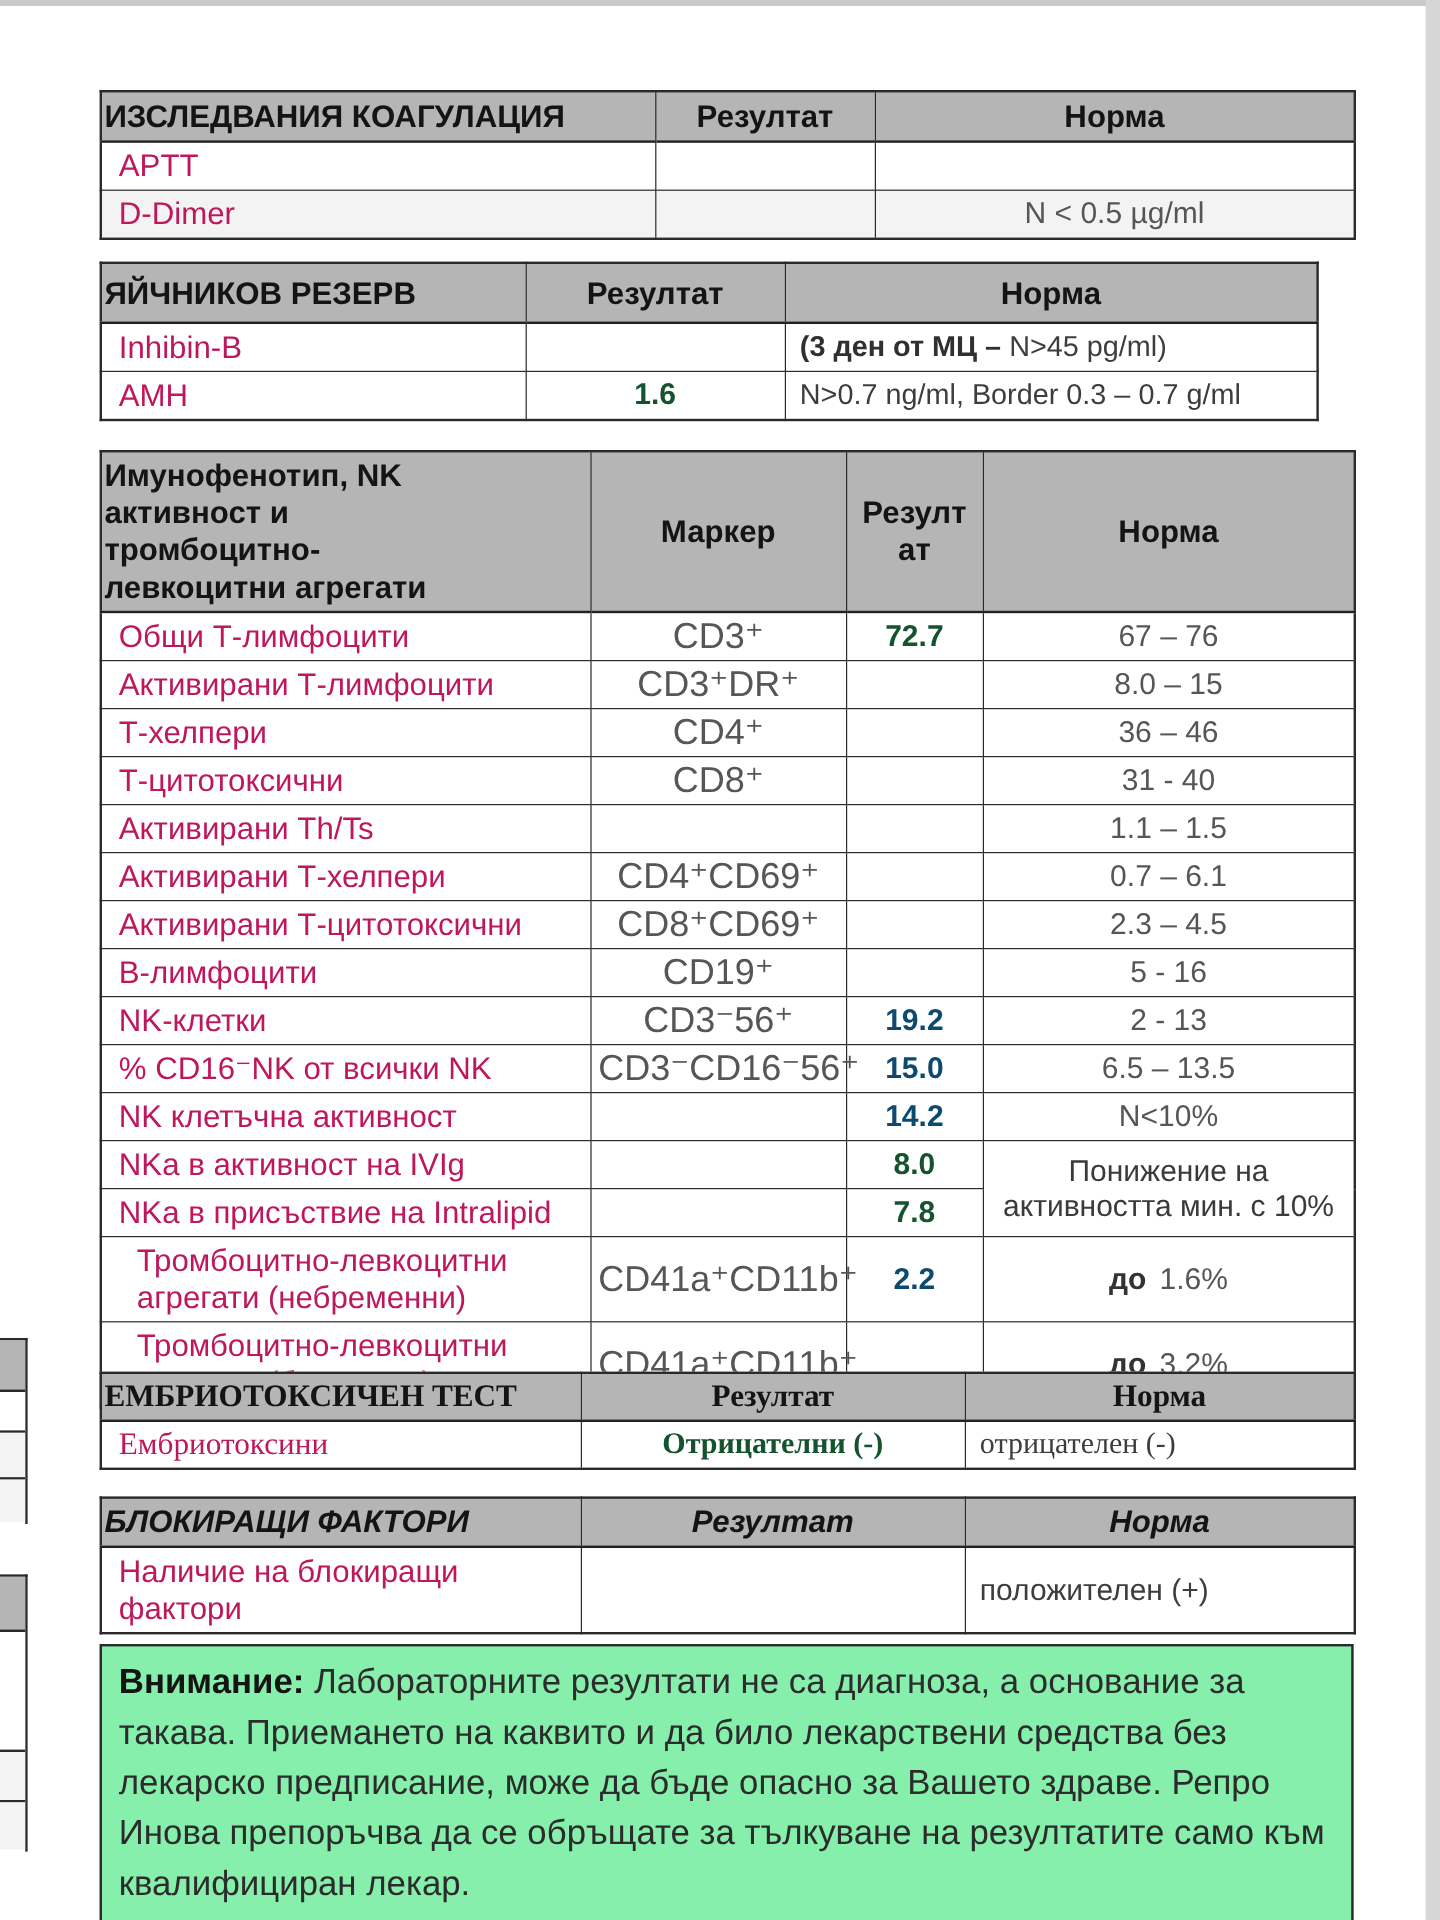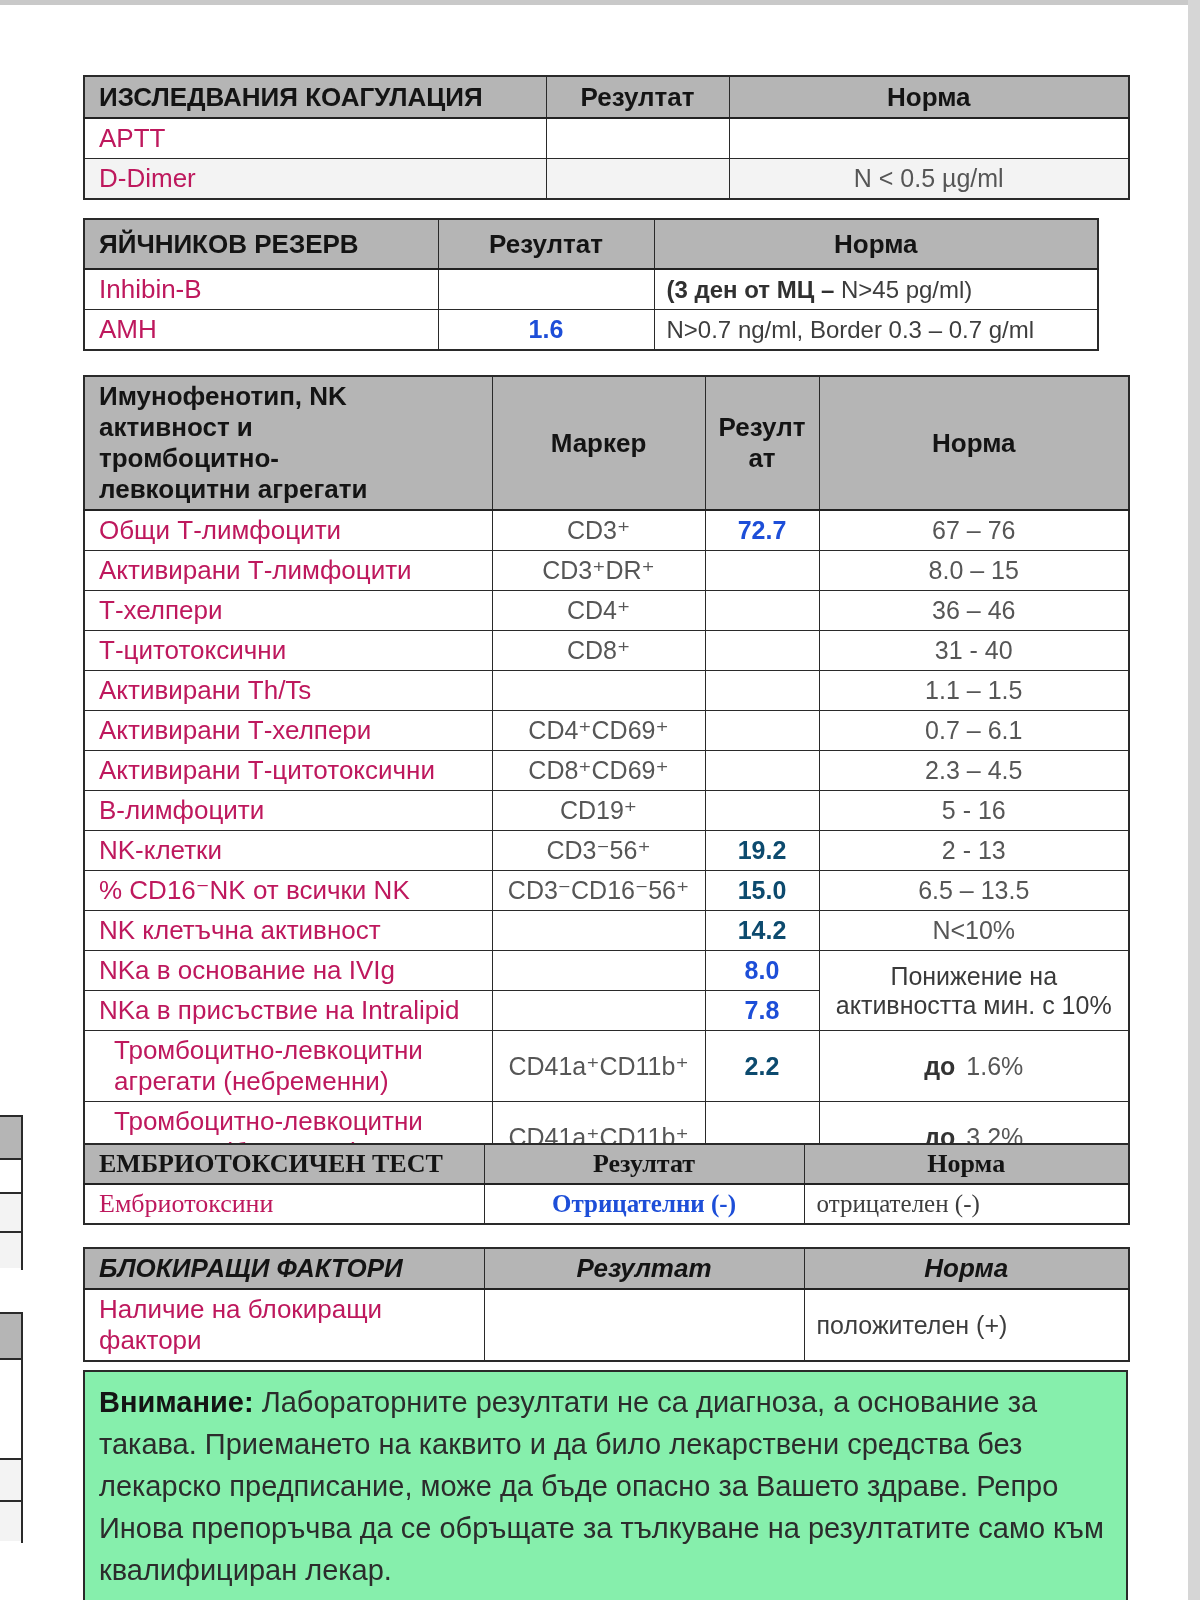--- a/index.html
+++ b/index.html
@@ -12,24 +12,24 @@
   .scan-top{position:absolute;left:0;top:0;width:1200px;height:5px;background:#c9c9c9;}
   .scan-right{position:absolute;left:1188px;top:0;width:12px;height:1600px;background:#d6d6d6;}
   .frag{position:absolute;left:0;width:23px;border-right:2px solid #2a2a2a;border-top:2px solid #2a2a2a;box-sizing:border-box;}
   .frag .cell{border-bottom:2px solid #2a2a2a;}
 
   
   table.tbl{position:absolute;border-collapse:collapse;table-layout:fixed;background:#fff;}
   .tbl th,.tbl td{border:1.6px solid #2a2a2a;vertical-align:middle;box-sizing:border-box;padding:2px 6px;}
   .tbl{border:2.5px solid #2a2a2a;}
   .tbl thead th{background:#b5b5b5;color:#141414;font-size:26px;font-weight:bold;text-align:center;border-bottom:2.6px solid #222;}
-  .tbl thead th.title{text-align:left;padding:4px 14px;}
+  .tbl thead th.title{text-align:left;padding:4px 2px;}
   td.name{font-size:26px;color:#be185d;text-align:left;padding:4px 14px;}
-  td.marker{font-size:25px;color:#565656;text-align:center;}
-  td.result{font-size:25px;color:#1d4ed8;font-weight:bold;text-align:center;}
+  td.marker{font-size:30px;color:#565656;text-align:center;}
+  td.result{font-size:25px;color:#14532d;font-weight:bold;text-align:center;}
   td.result.red{color:#0c4a6e;}
   td.norm{font-size:25px;color:#565656;text-align:center;}
   td.norm.leftal{text-align:left;padding:4px 12px;color:#3d3d3d;}
   td.norm .bold-part{font-weight:bold;color:#303030;}
   td.norm .do{font-weight:bold;color:#333;margin-right:11px;}
   tr.altbg td{background:#f3f3f3;}
 
   
   .t1{left:83px;top:75px;width:1045px;}
   .t1 thead th{height:42px;}
@@ -213,21 +213,21 @@
       <td class="result red">15.0</td>
       <td class="norm">6.5 – 13.5</td>
     </tr>
     <tr>
       <td class="name">NK клетъчна активност</td>
       <td class="marker"></td>
       <td class="result red">14.2</td>
       <td class="norm">N&lt;10%</td>
     </tr>
     <tr>
-      <td class="name">NKa в основание на IVIg</td>
+      <td class="name">NKa в активност на IVIg</td>
       <td class="marker"></td>
       <td class="result">8.0</td>
       <td class="norm" rowspan="2" style="color:#3a3a3a;">Понижение на активността мин. с 10%</td>
     </tr>
     <tr>
       <td class="name">NKa в присъствие на Intralipid</td>
       <td class="marker"></td>
       <td class="result">7.8</td>
     </tr>
     <tr class="tall">

